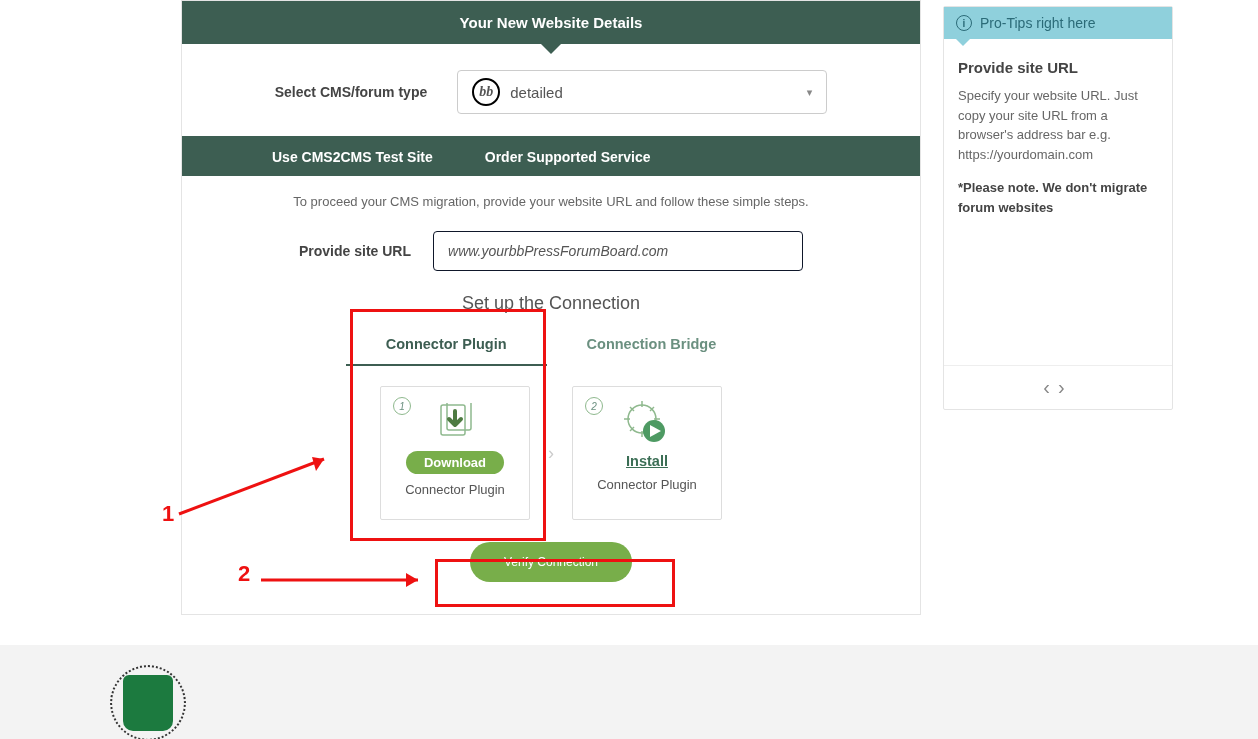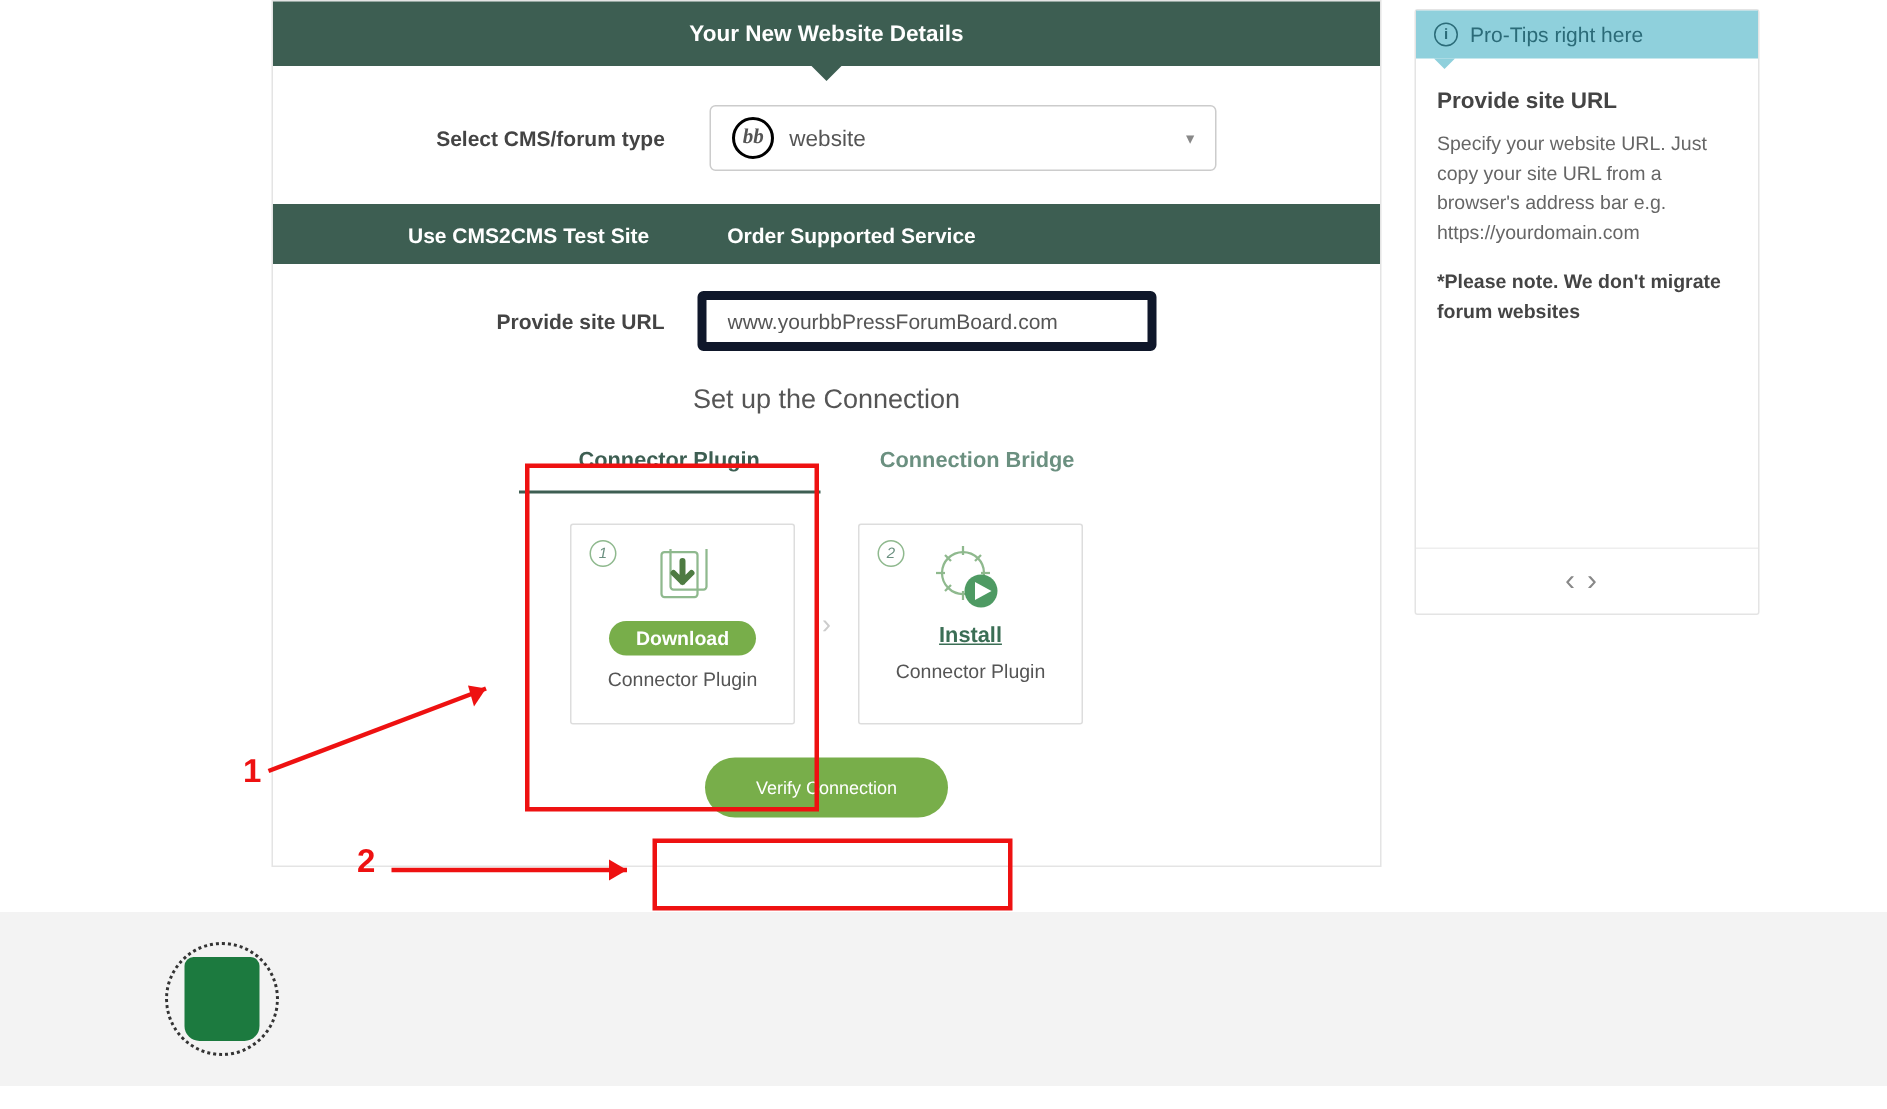--- a/index.html
+++ b/index.html
@@ -6,37 +6,37 @@
   body { font-family: "Segoe UI", Arial, sans-serif; background: #fff; color: #333; }
   .page-wrap { display: flex; gap: 22px; padding: 0 24px 0 0; justify-content: center; }
 
   
   .main-panel { width: 740px; border: 1px solid #e4e4e4; position: relative; margin-left: 120px; }
   .panel-header { background: #3d5e52; color: #fff; text-align: center; padding: 13px 0 13px; font-size: 15px; font-weight: 600; position: relative; }
   .panel-header-arrow { position: absolute; left: 50%; transform: translateX(-50%); bottom: -10px; width: 0; height: 0; border-left: 10px solid transparent; border-right: 10px solid transparent; border-top: 10px solid #3d5e52; }
 
   .cms-row { display: flex; align-items: center; justify-content: center; gap: 30px; padding: 26px 0 22px; }
   .cms-label { font-size: 14px; font-weight: 600; color: #444; }
-  .cms-select { width: 338px; height: 44px; border: 1px solid #ccc; border-radius: 4px; display: flex; align-items: center; padding: 0 14px; justify-content: space-between; cursor: pointer; }
+  .cms-select { width: 370px; height: 44px; border: 1px solid #ccc; border-radius: 4px; display: flex; align-items: center; padding: 0 14px; justify-content: space-between; cursor: pointer; }
   .cms-select-left { display: flex; align-items: center; gap: 10px; color: #555; font-size: 15px; }
   .bb-logo { width: 28px; height: 28px; border: 2px solid #000; border-radius: 50%; display: flex; align-items: center; justify-content: center; font-family: Georgia, serif; font-weight: bold; font-style: italic; font-size: 14px; }
   .chevron-down { font-size: 11px; color: #888; }
 
   
   .tabs { background: #3d5e52; display: flex; align-items: flex-end; height: 40px; position: relative; }
   .tab { color: #fff; font-size: 14px; font-weight: 600; padding: 11px 26px; cursor: pointer; }
   .tab.active { background: #fff; color: #3d5e52; border-radius: 6px 6px 0 0; position: relative; top: 1px; }
   .tab-spacer { width: 64px; }
 
   .tab-body { padding: 18px 30px 32px; text-align: center; }
   .intro { font-size: 13px; color: #666; margin-bottom: 22px; }
 
   .url-row { display: flex; align-items: center; justify-content: center; gap: 22px; margin-bottom: 22px; }
   .url-label { font-size: 14px; font-weight: 600; color: #444; }
-  .url-input { width: 306px; height: 40px; border: 6px solid #0f172a; border-radius: 4px; padding: 0 14px; font-size: 14px; color: #555; }
+  .url-input { width: 370px; height: 40px; border: 1px solid #0f172a; border-radius: 4px; padding: 0 14px; font-size: 14px; color: #555; font-style: italic; }
 
   .setup-heading { font-size: 18px; color: #555; margin-bottom: 12px; }
 
   .conn-tabs { display: flex; justify-content: center; gap: 0; margin-bottom: 20px; }
   .conn-tab { padding: 10px 40px 12px; font-size: 14.5px; font-weight: 600; cursor: pointer; }
   .conn-tab.active { color: #3d5e52; border-bottom: 2px solid #3d5e52; }
   .conn-tab.inactive { color: #6b9080; }
 
   .proceed-text { font-size: 13px; color: #888; margin-bottom: 20px; line-height: 1.5; }
   .proceed-text .link { color: #559b6a; cursor: pointer; }
@@ -93,33 +93,34 @@
     <div class="panel-header">
       <span>Your New Website Details</span>
       <div class="panel-header-arrow"></div>
     </div>
 
     <div class="cms-row">
       <span class="cms-label">Select CMS/forum type</span>
       <div class="cms-select">
         <span class="cms-select-left">
           <span class="bb-logo">bb</span>
-          <span>website</span>
+          <span>detailed</span>
         </span>
         <span class="chevron-down">▾</span>
       </div>
     </div>
 
     <div class="tabs">
       <div class="tab-spacer"></div>
       <div class="tab">Use CMS2CMS Test Site</div>
       <div class="tab">Order Supported Service</div>
     </div>
 
     <div class="tab-body">
+      <div class="intro">To proceed your CMS migration, provide your website URL and follow these simple steps.</div>
 
       <div class="url-row">
         <span class="url-label">Provide site URL</span>
         <input class="url-input" value="www.yourbbPressForumBoard.com" style="">
       </div>
 
       <div class="setup-heading">Set up the Connection</div>
 
       <div class="conn-tabs">
         <div class="conn-tab active">Connector Plugin</div>

